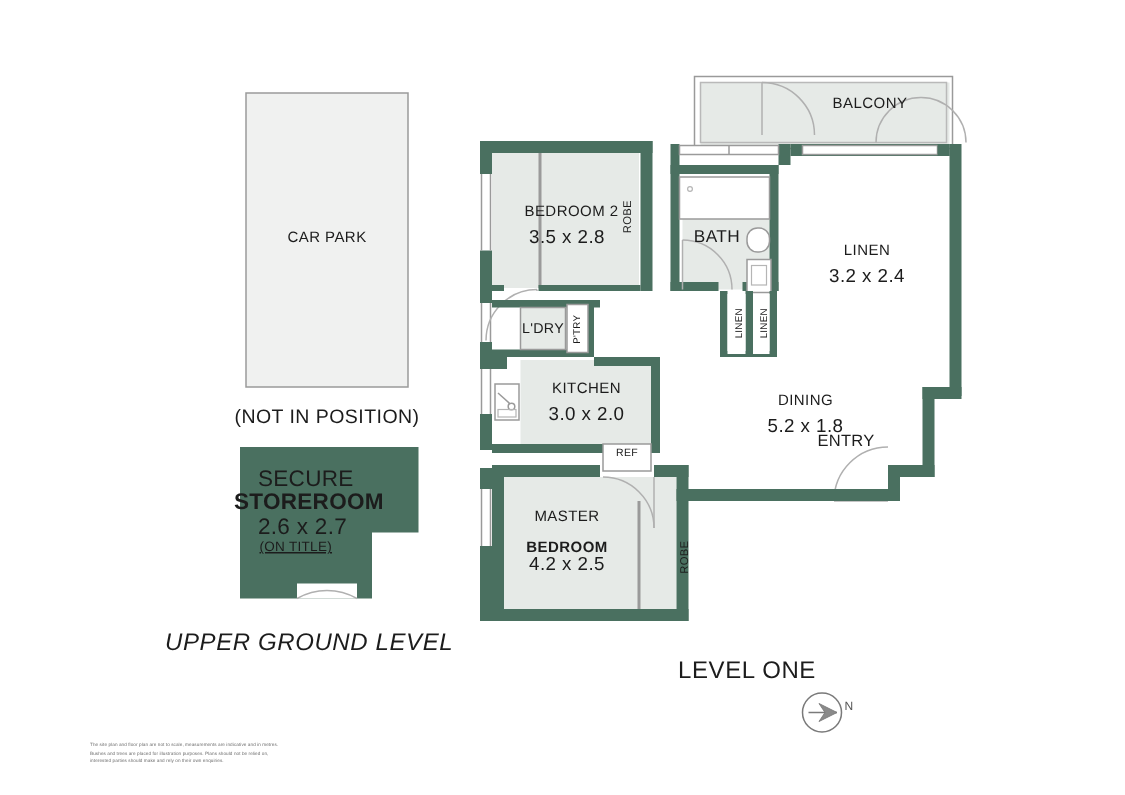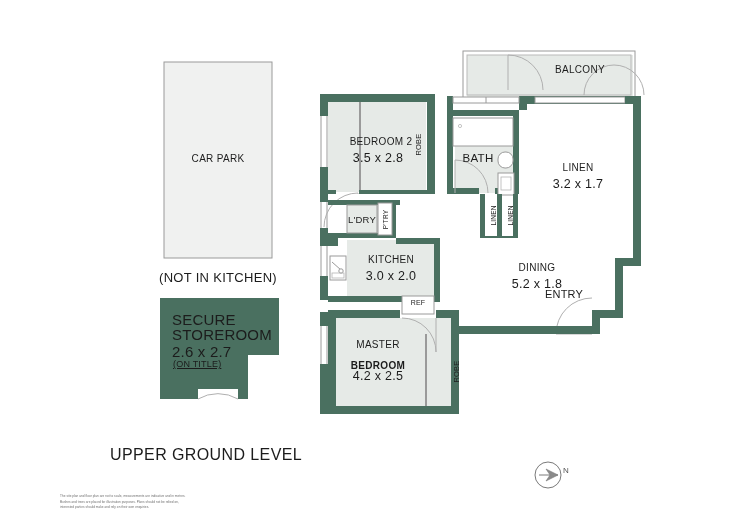--- a/index.html
+++ b/index.html
@@ -275,36 +275,36 @@
     <g transform="translate(548,475)">
       <circle cx="0" cy="0" r="13" fill="none" stroke="#7a7a7a" stroke-width="1"></circle>
       <path d="M -9,0 L 10,0" stroke="#7a7a7a" stroke-width="1" fill="none"></path>
       <path d="M -2,-6 L 10,0 L -2,6 L 2,0 Z" fill="#8a8a8a" stroke="#7a7a7a" stroke-width="0.6"></path>
     </g>
 
   </svg>
 
   <div class="lbl room-name" style="left:164px; top:153px; width:108px;">CAR PARK</div>
 
-  <div class="lbl note" style="left:138px; top:270px; width:160px;">(NOT IN KITCHEN)</div>
+  <div class="lbl note" style="left:138px; top:270px; width:160px;">(NOT IN POSITION)</div>
 
   <div class="lbl store-name" style="left:172px; top:311px; width:96px; text-align:left;">SECURE</div>
-  <div class="lbl store-name" style="left:172px; top:326px; width:110px; text-align:left;">STOREROOM</div>
+  <div class="lbl store-name" style="left:156px; top:326px; width:110px; text-align:left;font-weight:bold;">STOREROOM</div>
   <div class="lbl store-name" style="left:172px; top:343px; width:96px; text-align:left;">2.6 x 2.7</div>
   <div class="lbl store-sub" style="left:173px; top:359px; width:96px; text-align:left;text-decoration:underline;">(ON TITLE)</div>
 
   <div class="lbl room-name" style="left:333px; top:136px; width:96px;">BEDROOM 2</div>
   <div class="lbl room-dim" style="left:330px; top:151px; width:96px;">3.5 x 2.8</div>
 
   <div class="lbl small-cap vert vert-ccw" style="left:388px; top:140px; width:60px;">ROBE</div>
 
   <div class="lbl room-name" style="left:520px; top:64px; width:120px;">BALCONY</div>
 
   <div class="lbl room-name" style="left:528px; top:162px; width:100px;">LINEN</div>
-  <div class="lbl room-dim" style="left:528px; top:177px; width:100px;">3.2 x 1.7</div>
+  <div class="lbl room-dim" style="left:528px; top:177px; width:100px;">3.2 x 2.4</div>
 
   <div class="lbl room-name" style="left:455px; top:152px; width:46px; font-size:11.5px;">BATH</div>
 
   <div class="lbl tiny-cap vert vert-ccw" style="left:471px; top:212px; width:44px;">LINEN</div>
   <div class="lbl tiny-cap vert vert-ccw" style="left:488px; top:212px; width:44px;">LINEN</div>
 
   <div class="lbl small-cap" style="left:347px; top:214px; width:30px; font-size:9.5px;">L'DRY</div>
 
   <div class="lbl tiny-cap vert vert-ccw" style="left:363px; top:216px; width:44px;">P'TRY</div>
 
@@ -317,21 +317,22 @@
   <div class="lbl room-dim" style="left:487px; top:277px; width:100px;">5.2 x 1.8</div>
 
   <div class="lbl small-cap" style="left:536px; top:288px; width:56px; font-size:11px;">ENTRY</div>
 
   <div class="lbl room-name" style="left:334px; top:339px; width:88px;">MASTER</div>
   <div class="lbl room-name" style="left:334px; top:360px; width:88px;font-weight:bold;">BEDROOM</div>
   <div class="lbl room-dim" style="left:334px; top:369px; width:88px;">4.2 x 2.5</div>
 
   <div class="lbl small-cap vert vert-ccw" style="left:426px; top:367px; width:60px;">ROBE</div>
 
-  <div class="lbl level-title" style="left:110px; top:446px; width:190px;">UPPER GROUND LEVEL</div>
+  <div class="lbl level-title" style="left:110px; top:420px; width:190px;font-style:italic;">UPPER GROUND LEVEL</div>
+  <div class="lbl level-title" style="left:438px; top:439px; width:120px;">LEVEL ONE</div>
 
   <div class="compass-n" style="left:563px; top:466px;">N</div>
 
   <div class="disclaimer">
     <p>The site plan and floor plan are not to scale, measurements are indicative and in metres.</p>
     <p>Bushes and trees are placed for illustration purposes. Plans should not be relied on,</p>
     <p>interested parties should make and rely on their own enquiries.</p>
   </div>
 
 </div>

